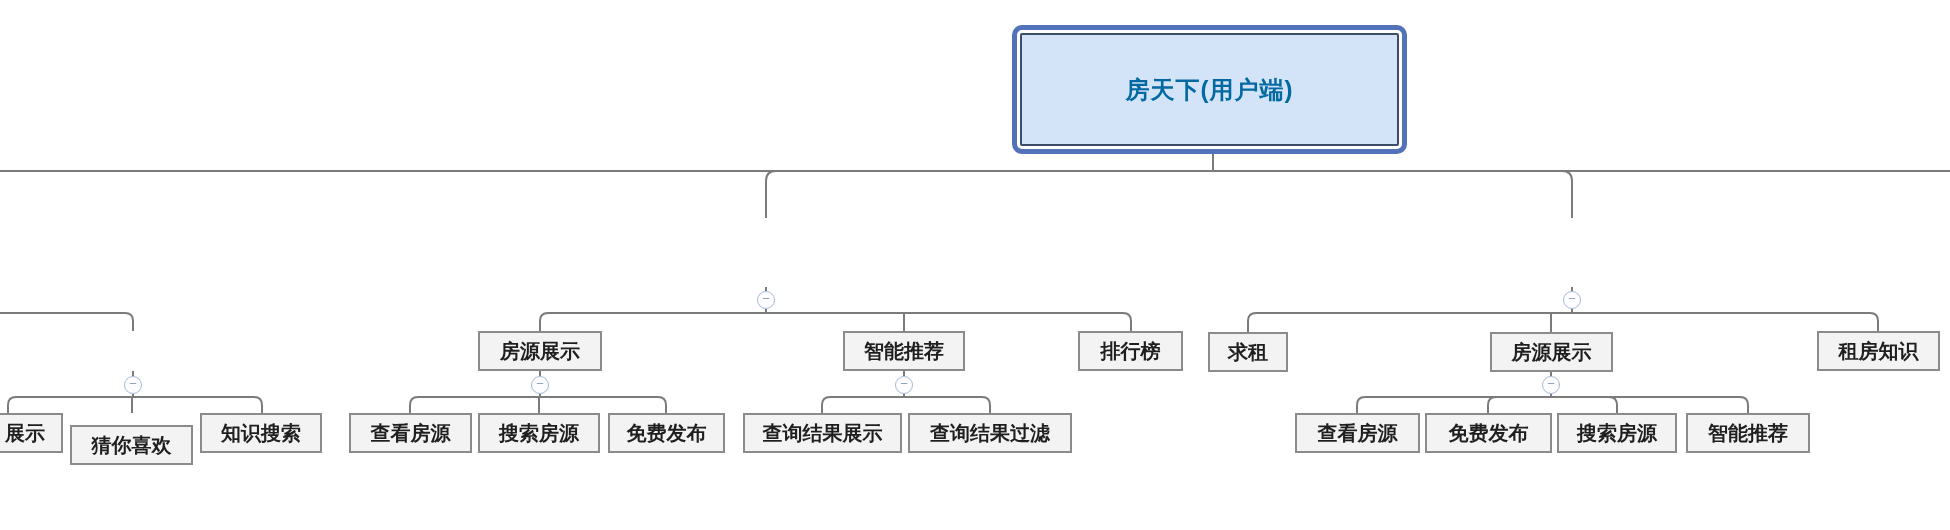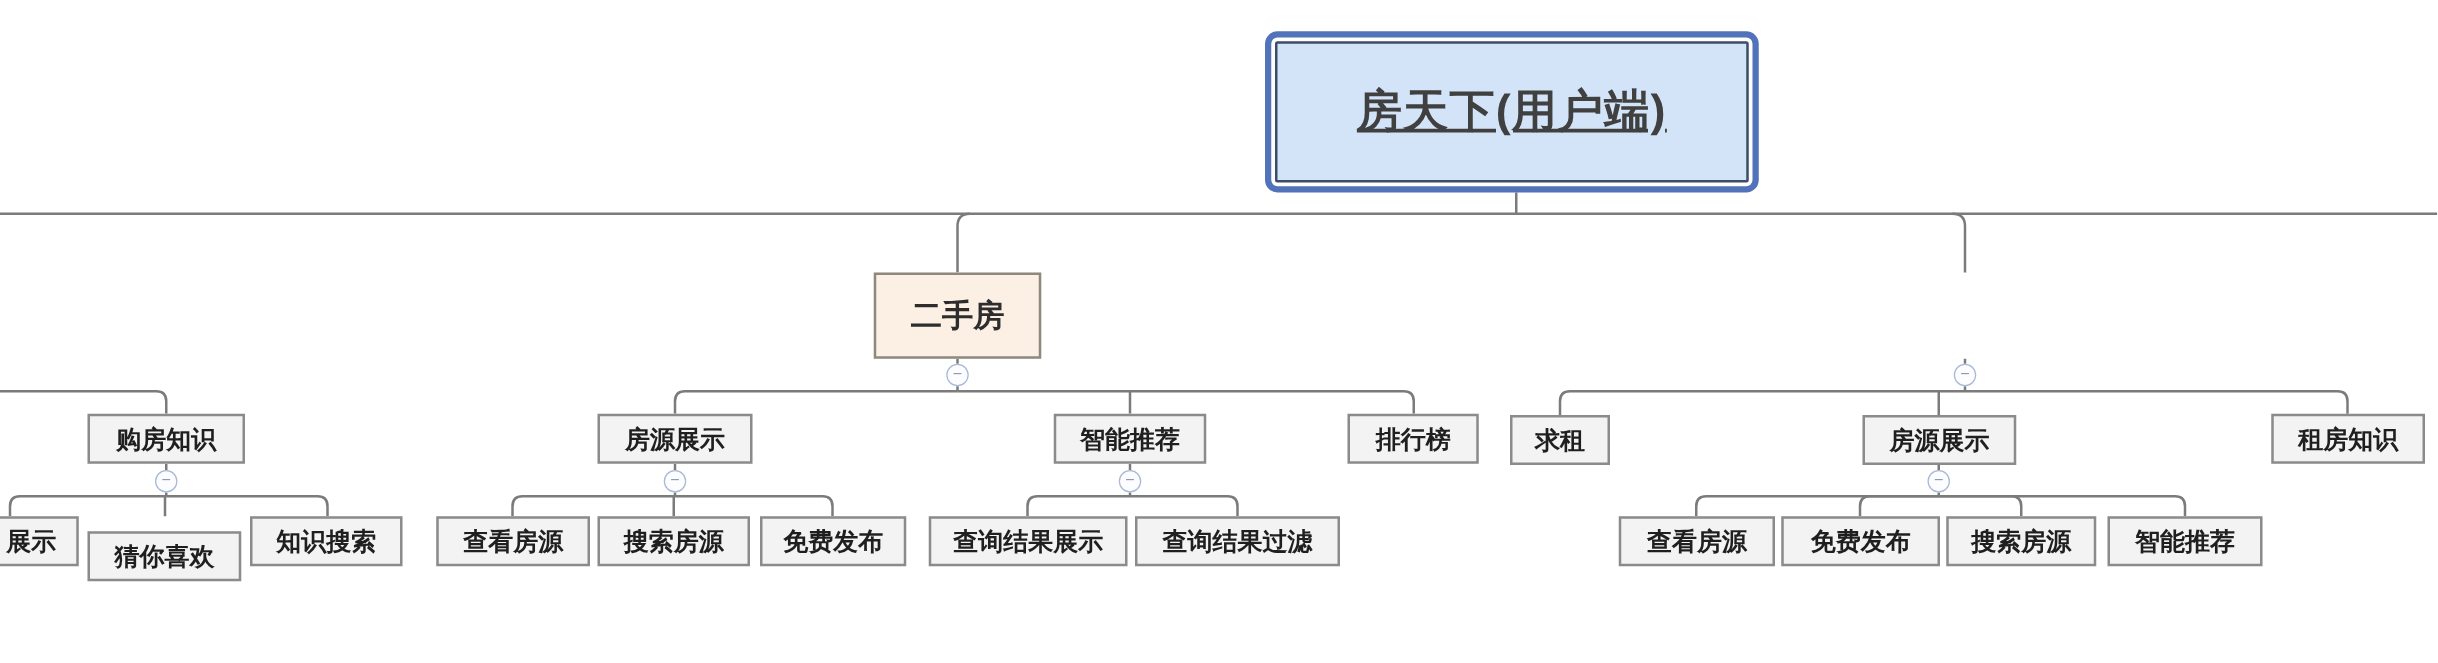--- a/index.html
+++ b/index.html
@@ -7,21 +7,21 @@
   #canvas{position:relative;width:1950px;height:530px;overflow:hidden;background:#ffffff;}
   #wires{position:absolute;left:0;top:0;width:1950px;height:530px;}
 
   .node{position:absolute;box-sizing:border-box;display:flex;align-items:center;justify-content:center;
         color:#222222;white-space:nowrap;}
 
   
   .root-outer{background:#ffffff;border:5px solid #5273b9;border-radius:10px;padding:3px;}
   .root-inner{box-sizing:border-box;width:100%;height:100%;display:flex;align-items:center;justify-content:center;
         background:#d3e4f9;border:2px solid #3c4d68;border-radius:2px;
-        font-size:36px;font-weight:bold;color:#404040;letter-spacing:1px;text-decoration:underline;}
+        font-size:24px;font-weight:bold;color:#0369a1;letter-spacing:1px;}
 
   
   .branch{background:#fcf0e5;border:2px solid #8d897f;font-size:25px;font-weight:600;color:#2d2d2d;}
 
   
   .leaf{background:#f3f3f3;border:2px solid #8b8b8b;font-size:20px;font-weight:600;color:#1f1f1f;}
 
   .leaf.clipped{justify-content:flex-end;padding-right:16px;}
 
   
@@ -77,23 +77,21 @@
       <path d="M 1551 397 H 1496 Q 1488 397 1488 405 V 413"></path>
       <path d="M 1551 397 H 1609 Q 1617 397 1617 405 V 413"></path>
       <path d="M 1551 397 H 1740 Q 1748 397 1748 405 V 413"></path>
     </g>
   </svg>
 
   <div class="node root-outer" style="left:1012px;top:25px;width:395px;height:129px;">
     <div class="root-inner">房天下(用户端)</div>
   </div>
 
-  <div class="node branch" style="left:699px;top:218px;width:134px;height:69px;">二手房</div>
 
-  <div class="node leaf" style="left:70px;top:331px;width:126px;height:40px;">购房知识</div>
   <div class="node leaf" style="left:478px;top:331px;width:124px;height:40px;">房源展示</div>
   <div class="node leaf" style="left:843px;top:331px;width:122px;height:40px;">智能推荐</div>
   <div class="node leaf" style="left:1078px;top:331px;width:105px;height:40px;">排行榜</div>
   <div class="node leaf" style="left:1208px;top:332px;width:80px;height:40px;">求租</div>
   <div class="node leaf" style="left:1490px;top:332px;width:123px;height:40px;">房源展示</div>
   <div class="node leaf" style="left:1817px;top:331px;width:123px;height:40px;">租房知识</div>
 
   <div class="node leaf clipped" style="left:-58px;top:413px;width:121px;height:40px;">展示</div>
   <div class="node leaf" style="left:70px;top:425px;width:123px;height:40px;">猜你喜欢</div>
   <div class="node leaf" style="left:200px;top:413px;width:122px;height:40px;">知识搜索</div>

